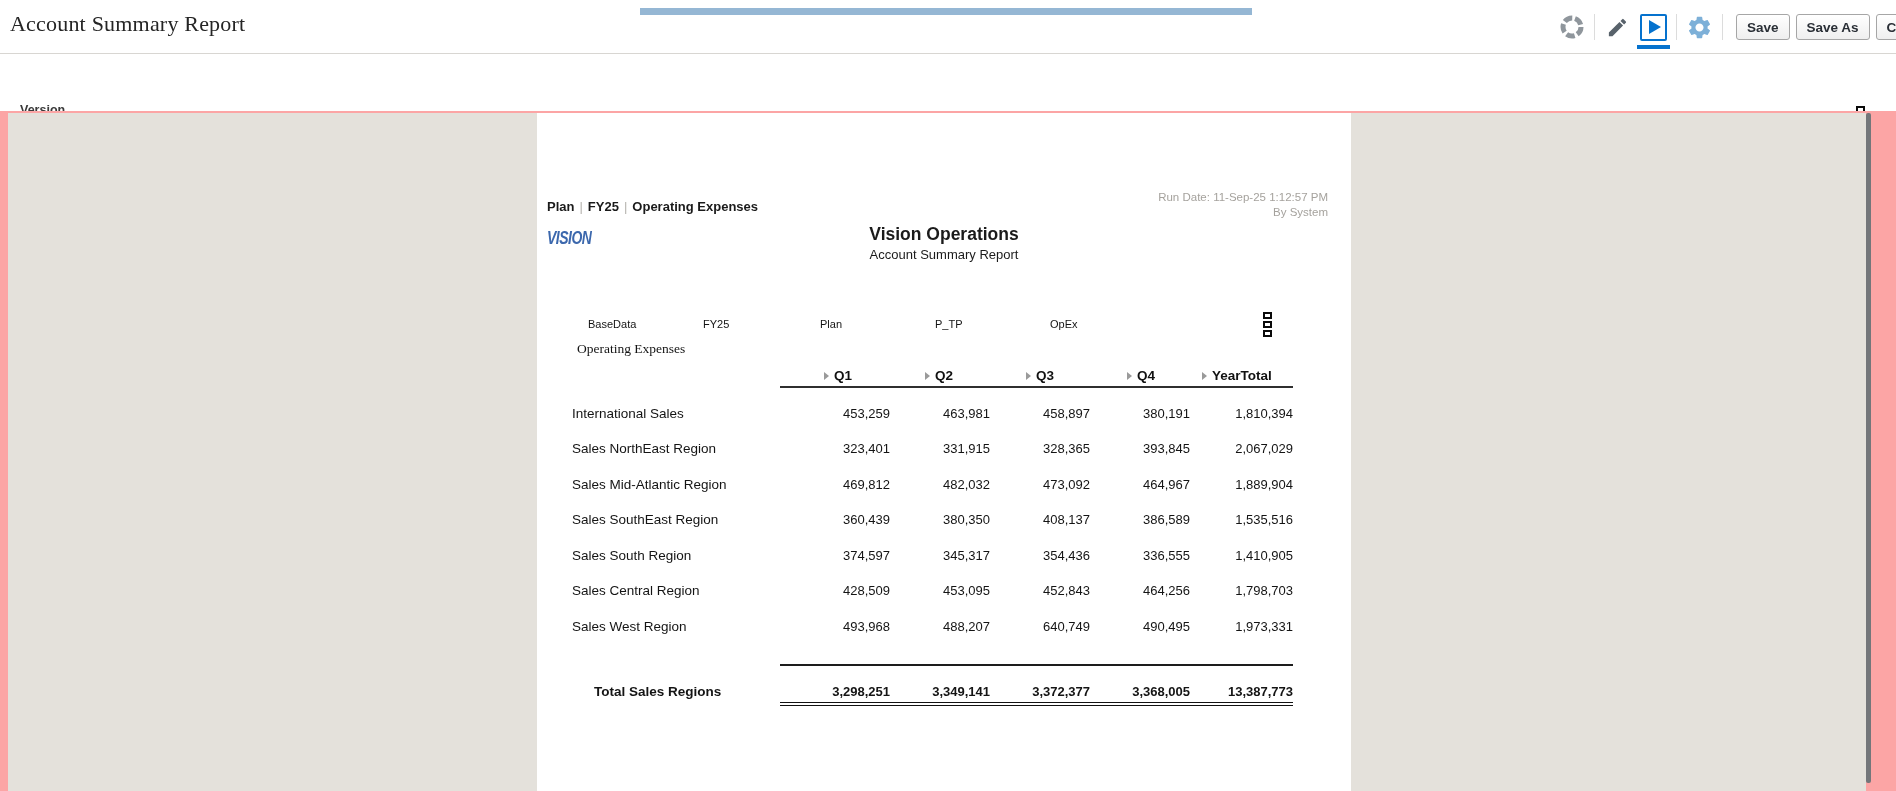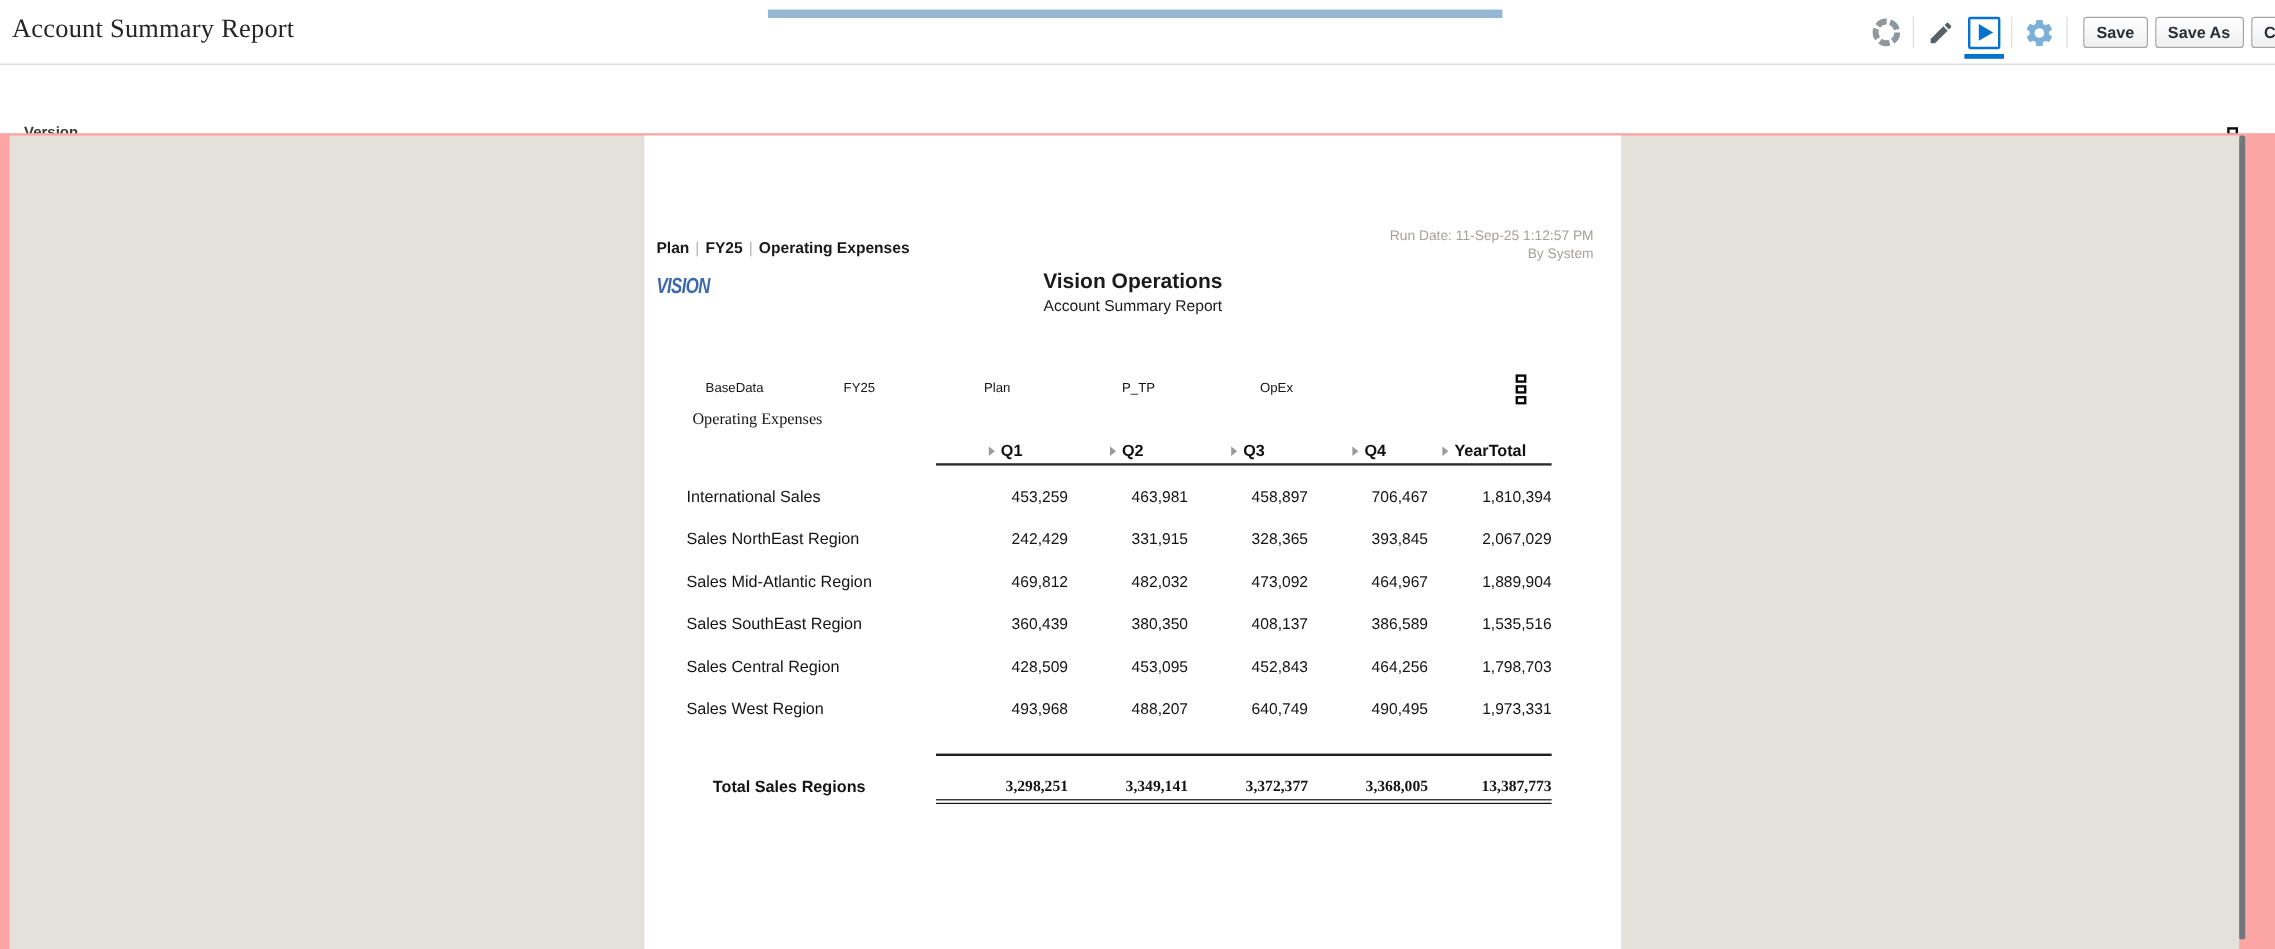--- a/index.html
+++ b/index.html
@@ -70,21 +70,21 @@
   .hp1{padding-left:44px} .hp2{padding-left:35px} .hp3{padding-left:36px} .hp4{padding-left:37px} .hp5{padding-left:12px}
   .tri { width:0; height:0; border-left:5px solid #9a9a9a; border-top:4px solid transparent;
          border-bottom:4px solid transparent; margin-right:5px; flex:0 0 auto; cursor:pointer; }
   .tr { display:flex; height:35.5px; align-items:flex-end; }
   .td-label { font-size:13.5px; color:#141414; padding-bottom:3px; }
   .td { text-align:right; font-size:13px; color:#141414; padding-bottom:3px; }
   .gap { height:27px; }
   .topline { margin-left:208px; width:513px; border-top:2px solid #1d1d1d; }
   .total-row { display:flex; height:36px; align-items:flex-end; }
   .total-row .td-label { font-weight:700; padding-left:22px; }
-  .total-row .td { font-weight:700;font-family:Liberation Serif, serif; }
+  .total-row .td { font-weight:700; }
   .dblline { margin-left:208px; width:513px; height:4px; border-top:1.5px solid #111;
              border-bottom:1.5px solid #111; }
 </style>
 </head>
 <body>
 
 <div class="canvas">
 
   <div class="top-header">
     <div class="app-title">Account Summary Report</div>
@@ -189,46 +189,54 @@
                 <span>YearTotal</span>
               </div>
           </div>
         </div>
 
         <div class="tr">
           <div class="td-label w0">International Sales</div>
           <div class="td w1">453,259</div>
           <div class="td w2">463,981</div>
           <div class="td w3">458,897</div>
-          <div class="td w4">706,467</div>
+          <div class="td w4">380,191</div>
           <div class="td w5">1,810,394</div>
         </div>
         <div class="tr">
           <div class="td-label w0">Sales NorthEast Region</div>
-          <div class="td w1">242,429</div>
+          <div class="td w1">323,401</div>
           <div class="td w2">331,915</div>
           <div class="td w3">328,365</div>
           <div class="td w4">393,845</div>
           <div class="td w5">2,067,029</div>
         </div>
         <div class="tr">
           <div class="td-label w0">Sales Mid-Atlantic Region</div>
           <div class="td w1">469,812</div>
           <div class="td w2">482,032</div>
           <div class="td w3">473,092</div>
           <div class="td w4">464,967</div>
           <div class="td w5">1,889,904</div>
         </div>
         <div class="tr">
           <div class="td-label w0">Sales SouthEast Region</div>
           <div class="td w1">360,439</div>
           <div class="td w2">380,350</div>
           <div class="td w3">408,137</div>
           <div class="td w4">386,589</div>
           <div class="td w5">1,535,516</div>
+        </div>
+        <div class="tr">
+          <div class="td-label w0">Sales South Region</div>
+          <div class="td w1">374,597</div>
+          <div class="td w2">345,317</div>
+          <div class="td w3">354,436</div>
+          <div class="td w4">336,555</div>
+          <div class="td w5">1,410,905</div>
         </div>
         <div class="tr">
           <div class="td-label w0">Sales Central Region</div>
           <div class="td w1">428,509</div>
           <div class="td w2">453,095</div>
           <div class="td w3">452,843</div>
           <div class="td w4">464,256</div>
           <div class="td w5">1,798,703</div>
         </div>
         <div class="tr">

